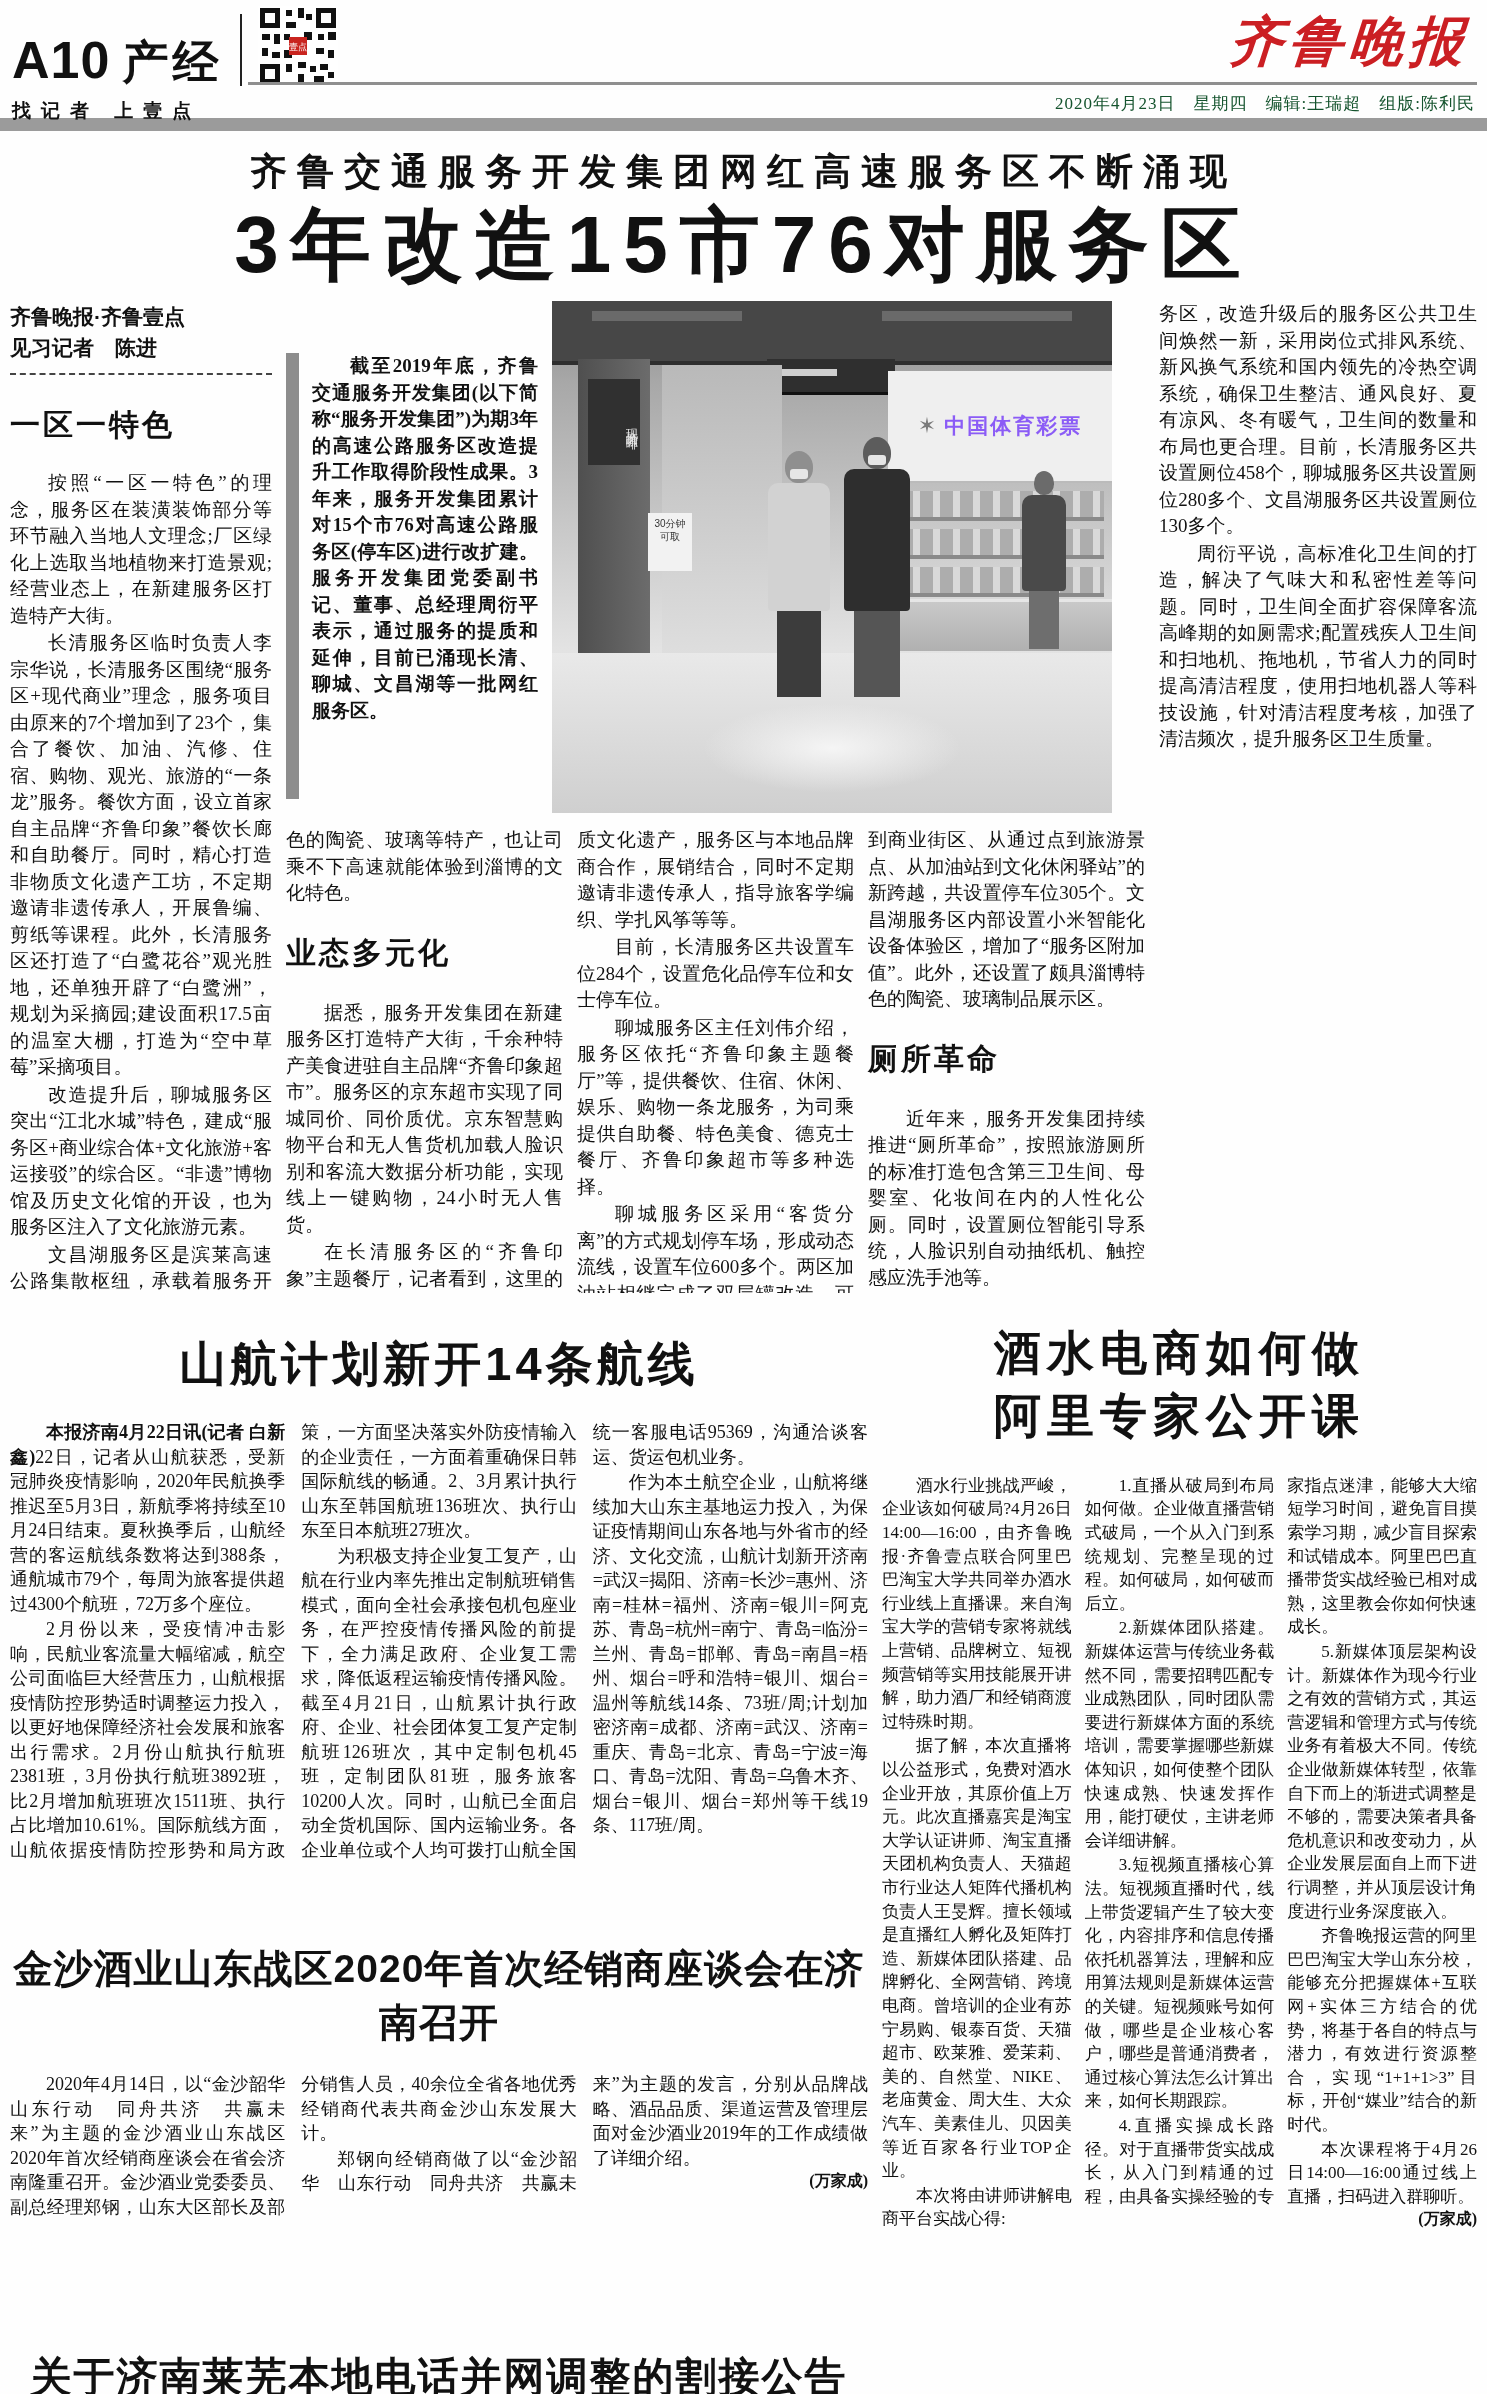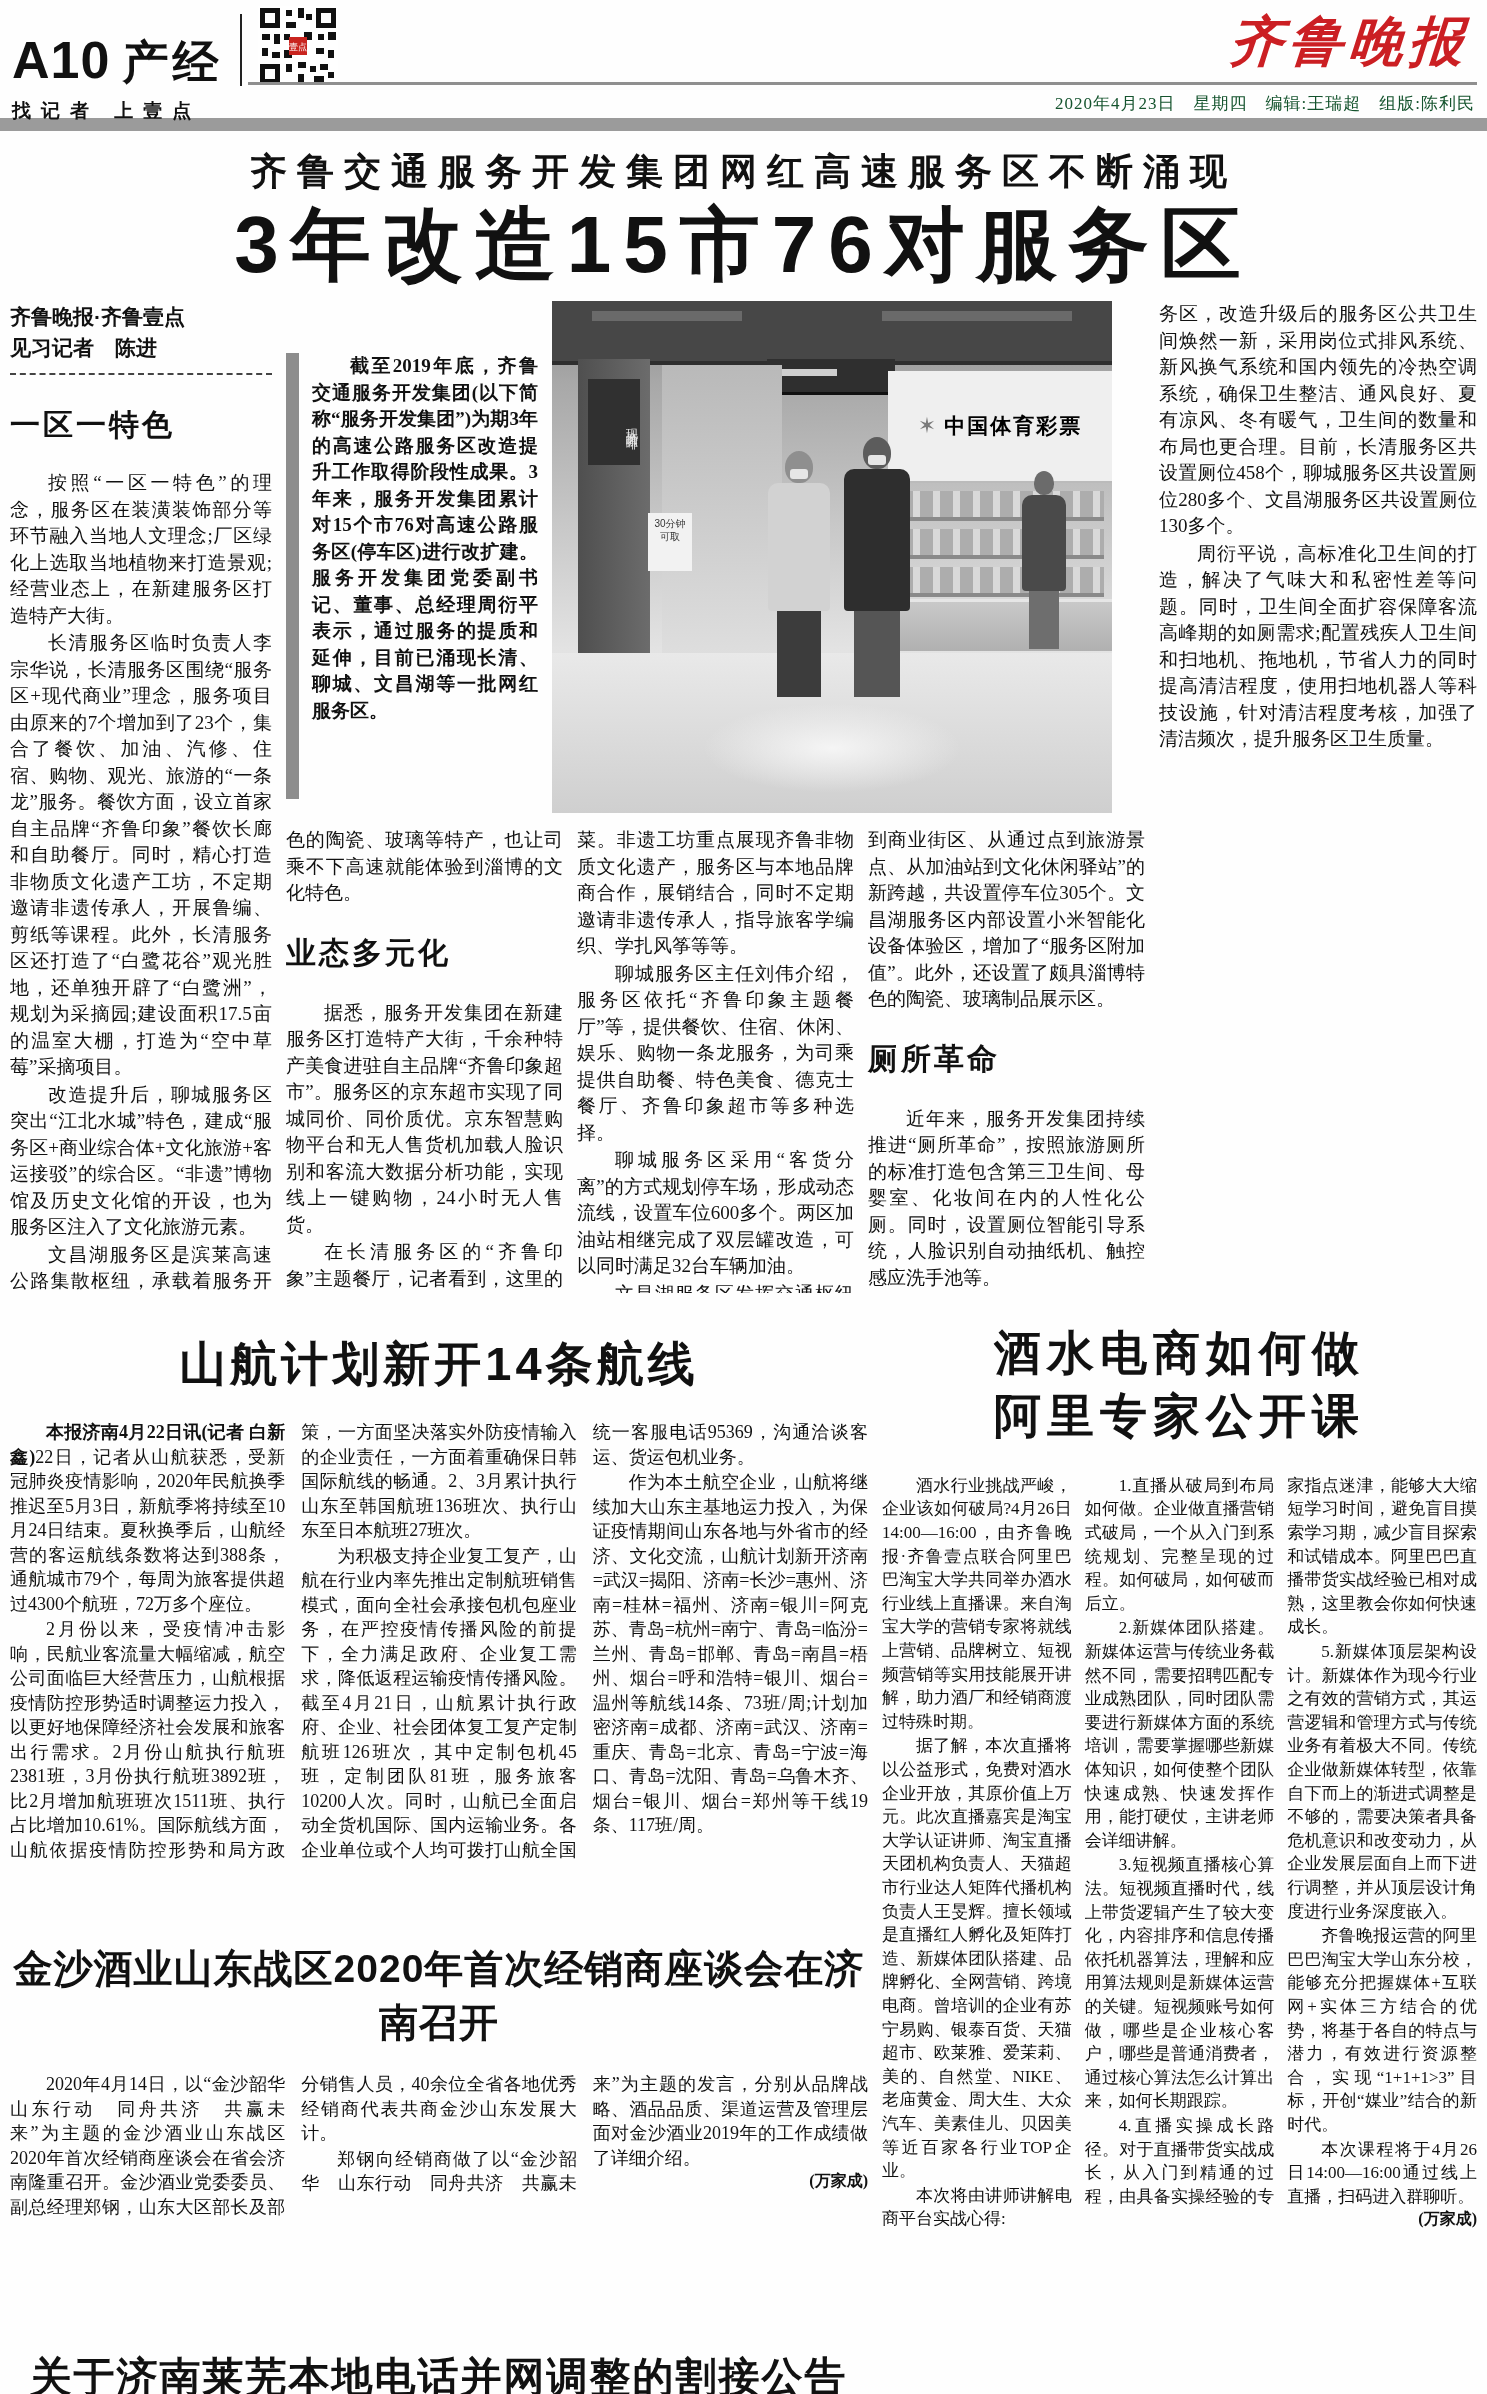--- a/index.html
+++ b/index.html
@@ -70,21 +70,21 @@
   .ph-coffee { position:absolute; left:36px; top:78px; width:52px; height:86px; background:#303030;
     color:#e8e8e8; writing-mode:vertical-rl; font-size:12px; letter-spacing:3px; padding:6px 0 0 0;
     text-align:center; font-family:"Liberation Sans","DejaVu Sans",sans-serif; }
   .ph-pickup { position:absolute; left:96px; top:212px; width:44px; height:58px; background:#f2f2f2;
     color:#333; font-size:10px; line-height:13px; padding:4px 3px; text-align:center;
     font-family:"Liberation Sans","DejaVu Sans",sans-serif; }
   .ph-corridor { position:absolute; left:110px; top:64px; width:120px; height:290px;
     background:linear-gradient(180deg,#b9b9b9,#dedede); }
   .ph-wall { position:absolute; left:336px; top:70px; width:224px; height:112px; background:#efefef;
     border-bottom:2px solid #bbb; display:flex; align-items:center; justify-content:center; gap:8px; }
-  .ph-lottery { color:#000000; font-size:21px; font-weight:bold; letter-spacing:2px;
+  .ph-lottery { color:#8b5cf6; font-size:21px; font-weight:bold; letter-spacing:2px;
     font-family:"Liberation Sans","DejaVu Sans",sans-serif; }
   .ph-star { color:#7a7a7a; font-size:22px; }
   .ph-shelf { position:absolute; left:348px; width:204px; height:30px;
     background:repeating-linear-gradient(90deg,#adadad 0 13px,#d9d9d9 13px 20px);
     border-bottom:4px solid #8a8a8a; }
   .ph-counter { position:absolute; left:336px; top:298px; width:224px; height:52px;
     background:linear-gradient(180deg,#c9c9c9,#b0b0b0); border-top:3px solid #e6e6e6; }
   .ph-floor { position:absolute; left:0; bottom:0; width:100%; height:160px;
     background:linear-gradient(180deg,#e9e9e9,#cfcfcf); }
   .ph-glow { position:absolute; left:150px; bottom:20px; width:260px; height:90px;
@@ -242,20 +242,21 @@
               <div class="p-legs" style="width:30px; height:58px; background:#6e6e6e;"></div>
             </div>
           </div>
         </div>
 
         <div class="flow">
           <p class="noind">色的陶瓷、玻璃等特产，也让司乘不下高速就能体验到淄博的文化特色。</p>
           <h3 class="subhead">业态多元化</h3>
           <p>据悉，服务开发集团在新建服务区打造特产大街，千余种特产美食进驻自主品牌“齐鲁印象超市”。服务区的京东超市实现了同城同价、同价质优。京东智慧购物平台和无人售货机加载人脸识别和客流大数据分析功能，实现线上一键购物，24小时无人售货。</p>
           <p>在长清服务区的“齐鲁印象”主题餐厅，记者看到，这里的装修都是按照山东传统建筑风格“灰砖黛瓦”打造，主菜系是鲁菜。非遗工坊重点展现齐鲁非物质文化遗产，服务区与本地品牌商合作，展销结合，同时不定期邀请非遗传承人，指导旅客学编织、学扎风筝等等。</p>
+          <p>目前，长清服务区共设置车位284个，设置危化品停车位和女士停车位。</p>
           <p>聊城服务区主任刘伟介绍，服务区依托“齐鲁印象主题餐厅”等，提供餐饮、住宿、休闲、娱乐、购物一条龙服务，为司乘提供自助餐、特色美食、德克士餐厅、齐鲁印象超市等多种选择。</p>
           <p>聊城服务区采用“客货分离”的方式规划停车场，形成动态流线，设置车位600多个。两区加油站相继完成了双层罐改造，可以同时满足32台车辆加油。</p>
           <p>文昌湖服务区发挥交通枢纽区位优势，实现服务区“从停车区到商业街区、从通过点到旅游景点、从加油站到文化休闲驿站”的新跨越，共设置停车位305个。文昌湖服务区内部设置小米智能化设备体验区，增加了“服务区附加值”。此外，还设置了颇具淄博特色的陶瓷、玻璃制品展示区。</p>
           <h3 class="subhead">厕所革命</h3>
           <p>近年来，服务开发集团持续推进“厕所革命”，按照旅游厕所的标准打造包含第三卫生间、母婴室、化妆间在内的人性化公厕。同时，设置厕位智能引导系统，人脸识别自动抽纸机、触控感应洗手池等。</p>
           <p>在长清、聊城、文昌湖三个服</p>
         </div>
       </div>
 
       <div class="rt-col">

